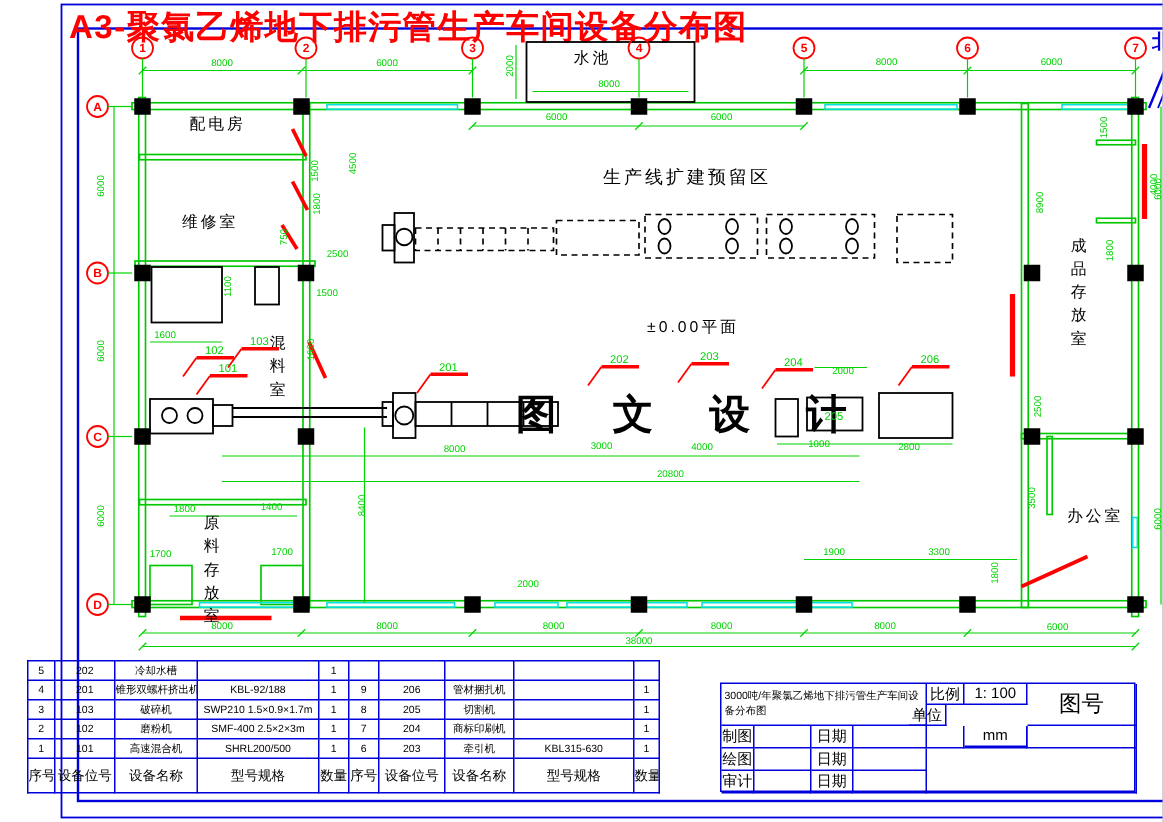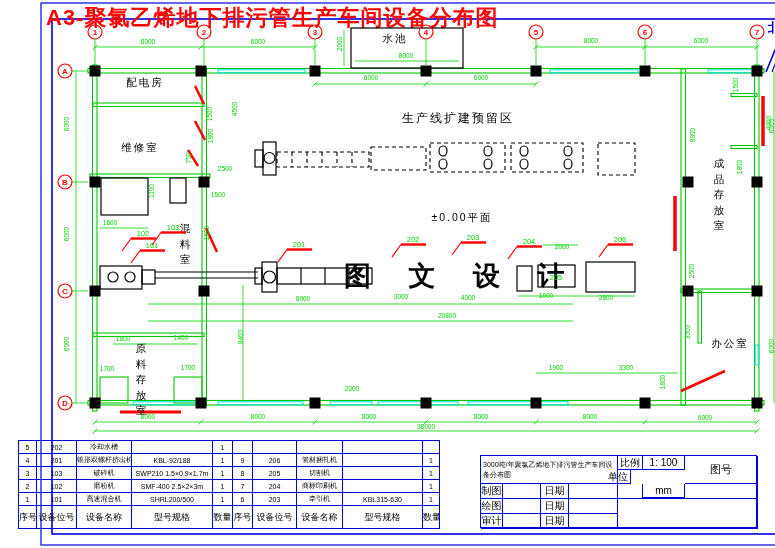--- a/index.html
+++ b/index.html
@@ -449,21 +449,21 @@
       </table>
   </div>
 
   
   <div id="title-block">
     <div class="tbc left" style="left:0;top:0;width:137px;height:28px;font-size:7px;text-align:left;line-height:1.3;padding:2px;">3000吨/年聚氯乙烯地下排污管生产车间设备分布图</div>
     <div class="tbc" style="left:137px;top:0;width:25px;height:14px;">比例</div>
     <div class="tbc" style="left:125px;top:14px;width:25px;height:14px;">单位</div>
     <div class="tbc" style="left:162px;top:0;width:42px;height:14px;">1: 100</div>
     <div class="tbc" style="left:162px;top:28px;width:42px;height:14px;">mm</div>
-    <div class="tbc" style="left:204px;top:0;width:73px;height:28px;font-size:11px;">图号</div>
+    <div class="tbc" style="left:204px;top:0;width:73px;height:28px;font-size:15px;">图号</div>
 
     <div class="tbc" style="left:0;top:28px;width:22px;height:15px;">制图</div>
     <div class="tbc" style="left:22px;top:28px;width:38px;height:15px;"></div>
     <div class="tbc" style="left:60px;top:28px;width:28px;height:15px;">日期</div>
     <div class="tbc" style="left:88px;top:28px;width:49px;height:15px;"></div>
     <div class="tbc" style="left:137px;top:28px;width:25px;height:15px;"></div>
     <div class="tbc" style="left:162px;top:28px;width:42px;height:15px;"></div>
     <div class="tbc" style="left:204px;top:28px;width:73px;height:15px;"></div>
 
     <div class="tbc" style="left:0;top:43px;width:22px;height:15px;">绘图</div>

